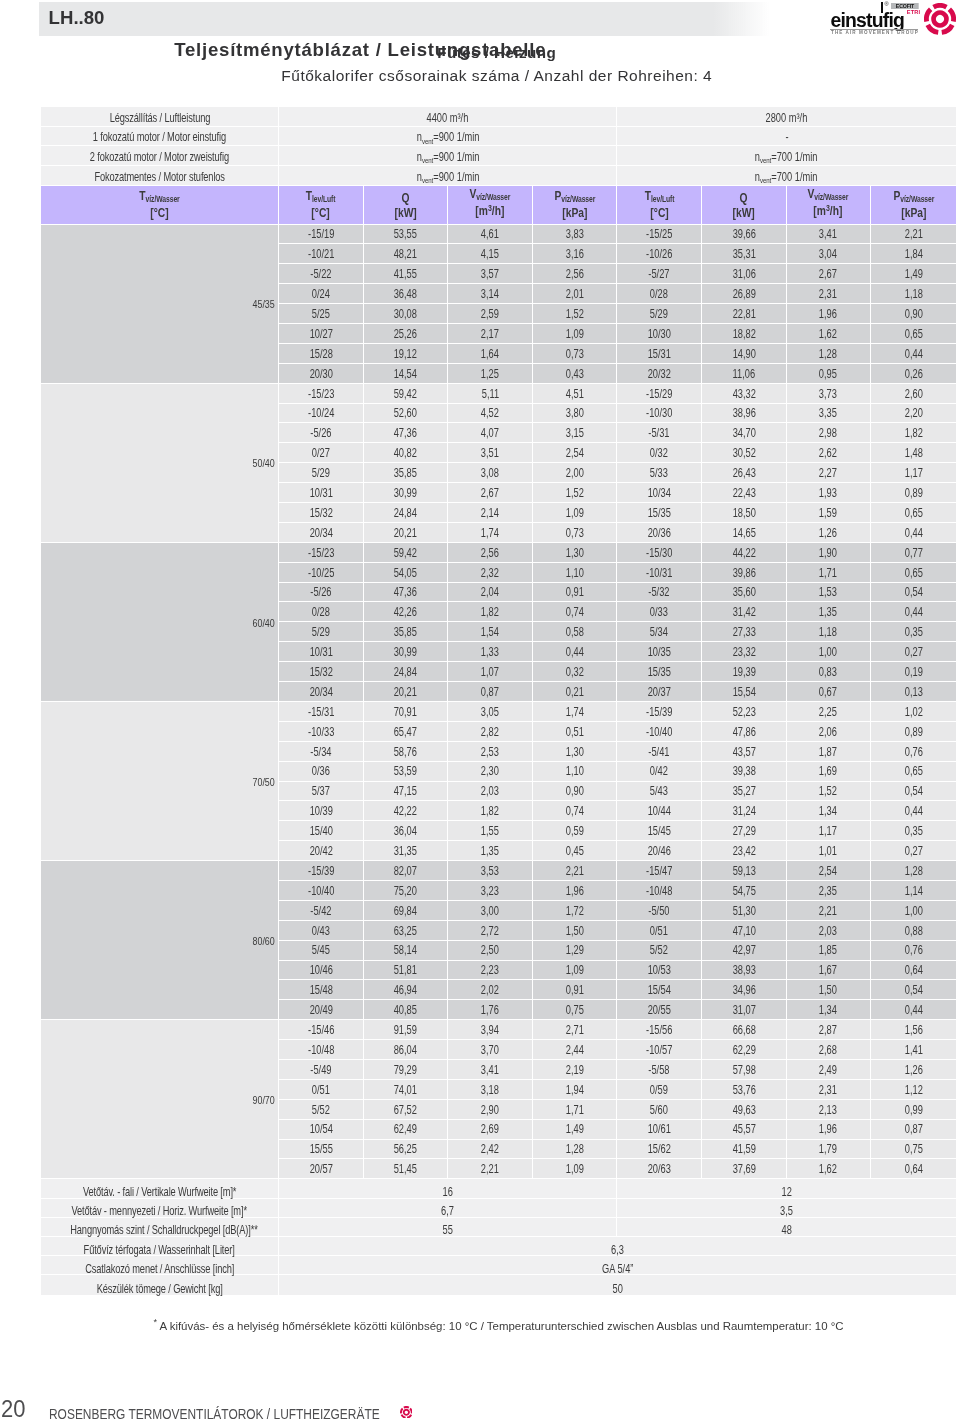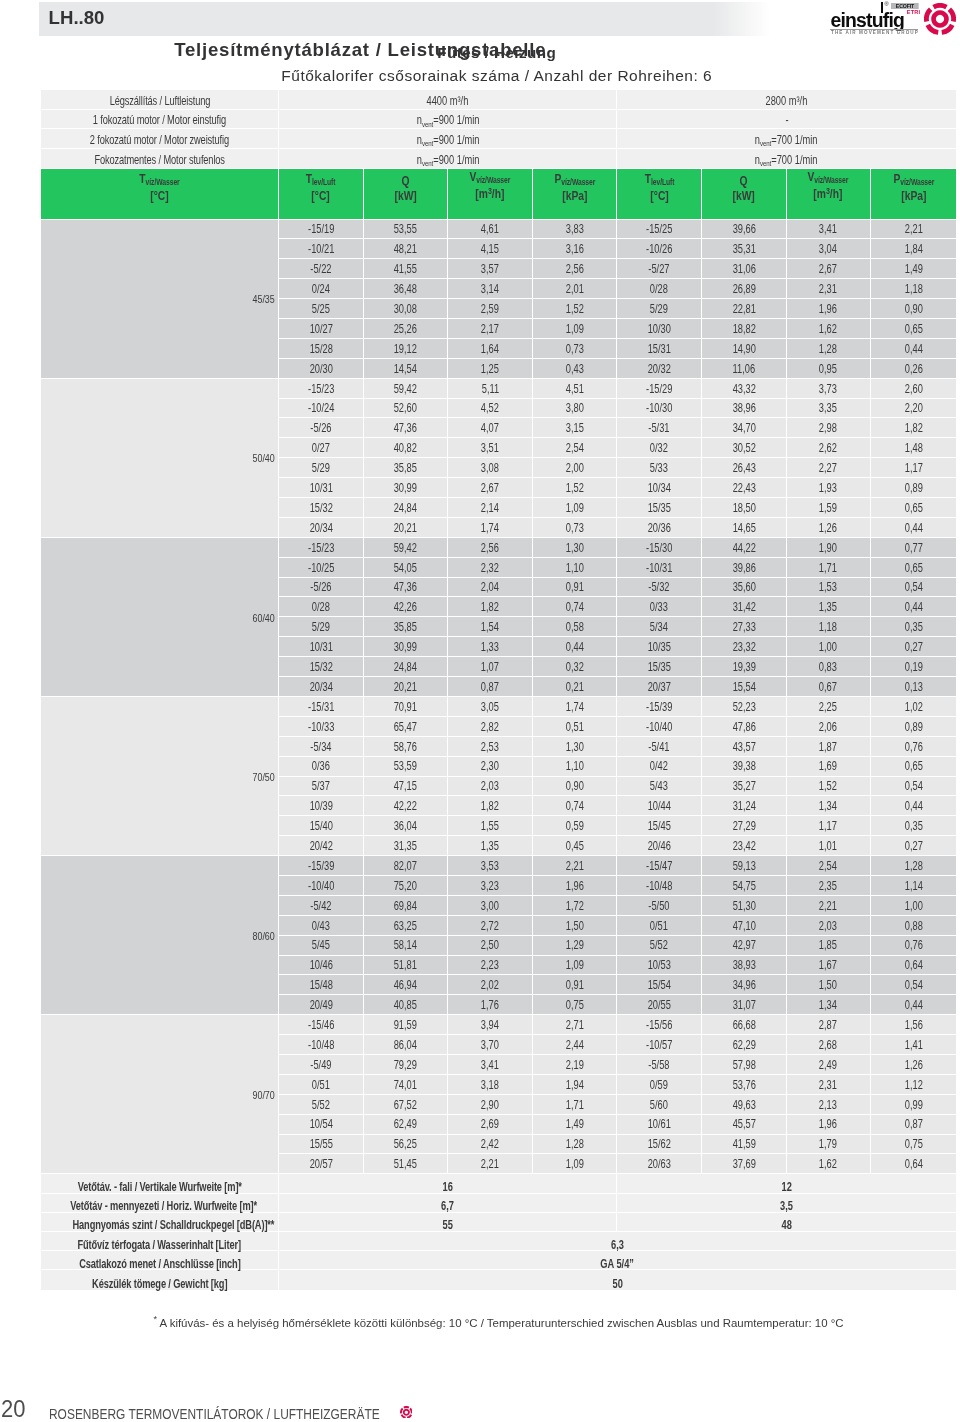--- a/index.html
+++ b/index.html
@@ -26,47 +26,47 @@
   .logo-reg{position:absolute;left:58.5px;top:2.3px;font-size:5.6px;line-height:1;color:#0d0d0d;}
   .logo-ecofit{position:absolute;left:65.4px;top:2.6px;line-height:0;}
   .logo-etri{position:absolute;left:80.8px;top:9.9px;font-size:5.6px;font-weight:bold;letter-spacing:0.2px;color:#d80a4c;line-height:1;}
   .logo-mark{position:absolute;left:98px;top:3px;line-height:0;}
 
   
   .sub1{position:absolute;left:41px;top:43.5px;width:911px;text-align:center;font-size:15.2px;font-weight:bold;letter-spacing:0.45px;text-indent:0.45px;color:#333335;}
   .sub2{position:absolute;left:41px;top:66.5px;width:911px;text-align:center;font-size:15.5px;letter-spacing:0.5px;text-indent:0.5px;color:#333335;}
 
   
-  .tbl{position:absolute;left:41px;top:90px;width:911px;border-collapse:separate;border-spacing:0;
+  .tbl{position:absolute;left:41px;top:107.0px;width:911px;border-collapse:separate;border-spacing:0;
        table-layout:fixed;font-size:12.2px;color:#3b3b3b;}
   .tbl col.c0{width:238px;} .tbl col.cd{width:84.6px;}
   .tbl td{background:#f0f0f1;border-bottom:1.2px solid #fff;border-right:1.2px solid #fff;padding:0 0 0 0;
           vertical-align:middle;text-align:center;line-height:1.0;}
   
   .tbl tr.inforow td > span.sx{position:relative;top:1.5px;}
   .tbl tr.datarow td > span.sx{position:relative;top:0.5px;}
   .tbl tr.sumrow td > span.sx{position:relative;top:3.7px;}
   .tbl td > span.sx{display:inline-block;transform:scaleX(0.762);transform-origin:center center;white-space:nowrap;}
   .tbl td.lblcell > span.sx{letter-spacing:-0.18px;}
   .tbl tr.inforow{height:19.65px;}
   .tbl tr.datarow{height:19.895px;}
-  .tbl tr.sumrow{height:19.23px;font-weight:bold;}
+  .tbl tr.sumrow{height:19.23px;}
   
   .tbl td.last{border-right:none;}
   .tbl tr.hdrow{height:37.4px;}
-  .tbl tr.hdrow td{background:#22c55e;font-weight:bold;font-size:13.5px;line-height:15px;vertical-align:bottom;padding-bottom:16px;}
+  .tbl tr.hdrow td{background:#c4b5fd;font-weight:bold;font-size:13.5px;line-height:15px;vertical-align:bottom;padding-bottom:4px;}
   .tbl td.gA{background:#d2d3d5;}
   .tbl td.gB{background:#e8e8e9;}
   .tbl td.grp{font-size:11.7px;text-align:right;}
   .tbl tr.last-row td{border-bottom:none;}
   sub{font-size:0.66em;vertical-align:baseline;position:relative;top:0.28em;letter-spacing:-0.1px;}
   sup{font-size:0.68em;vertical-align:baseline;position:relative;top:-0.44em;}
 
   
-  .notes{position:absolute;left:43px;top:1313px;width:911px;text-align:center;font-size:11.45px;color:#3b3b3b;line-height:12px;}
+  .notes{position:absolute;left:43px;top:1313px;width:911px;text-align:center;font-size:11.45px;color:#3b3b3b;line-height:19px;}
   .notes .mk{font-size:0.8em;vertical-align:super;}
 
   
   .pg-num{position:absolute;left:0.5px;top:1397px;font-size:24.4px;line-height:1;color:#4d4d4f;transform:scaleX(0.9);transform-origin:left top;}
   .pg-txt{position:absolute;left:49.4px;top:1406.5px;font-size:14px;line-height:1;color:#4d4d4f;transform:scaleX(0.853);transform-origin:left top;white-space:nowrap;}
   .pg-mark{position:absolute;left:399.8px;top:1405.8px;line-height:0;}
 </style>
 </head>
 <body>
 
@@ -87,21 +87,21 @@
           <text x="56" y="19.5" font-family="Liberation Sans, sans-serif" font-size="21" font-weight="bold" fill="#141414" text-anchor="middle" letter-spacing="-0.6">ECOFIT</text>
         </svg></div>
     <div class="logo-etri">ETRI</div>
     <div class="logo-mark"><svg width="32" height="32" viewBox="0 0 100 100" fill="#d80a4c">
           <path d="M 26.14 6.06 A 50 50 0 0 1 73.86 6.06 L 66.61 19.42 A 34.8 34.8 0 0 0 33.39 19.42 Z M 84.42 13.73 A 50 50 0 0 1 99.16 59.11 L 84.22 56.34 A 34.8 34.8 0 0 0 73.95 24.76 Z M 95.13 71.53 A 50 50 0 0 1 56.53 99.57 L 54.54 84.50 A 34.8 34.8 0 0 0 81.41 64.98 Z M 43.47 99.57 A 50 50 0 0 1 4.87 71.53 L 18.59 64.98 A 34.8 34.8 0 0 0 45.46 84.50 Z M 0.84 59.11 A 50 50 0 0 1 15.58 13.73 L 26.05 24.76 A 34.8 34.8 0 0 0 15.78 56.34 Z "></path>
           <path fill-rule="evenodd" d="M50 22.5 A27.5 27.5 0 1 1 49.99 22.5 Z M50 37.1 A12.9 12.9 0 1 0 50.01 37.1 Z"></path>
         </svg></div>
   </div>
 
   <div class="sub1">Fűtés / Heizung</div>
-  <div class="sub2">Fűtőkalorifer csősorainak száma / Anzahl der Rohreihen: 6</div>
+  <div class="sub2">Fűtőkalorifer csősorainak száma / Anzahl der Rohreihen: 4</div>
 
   <table class="tbl">
     <colgroup>
         <col class="c0">
         <col class="cd">
         <col class="cd">
         <col class="cd">
         <col class="cd">
         <col class="cd">
         <col class="cd">

